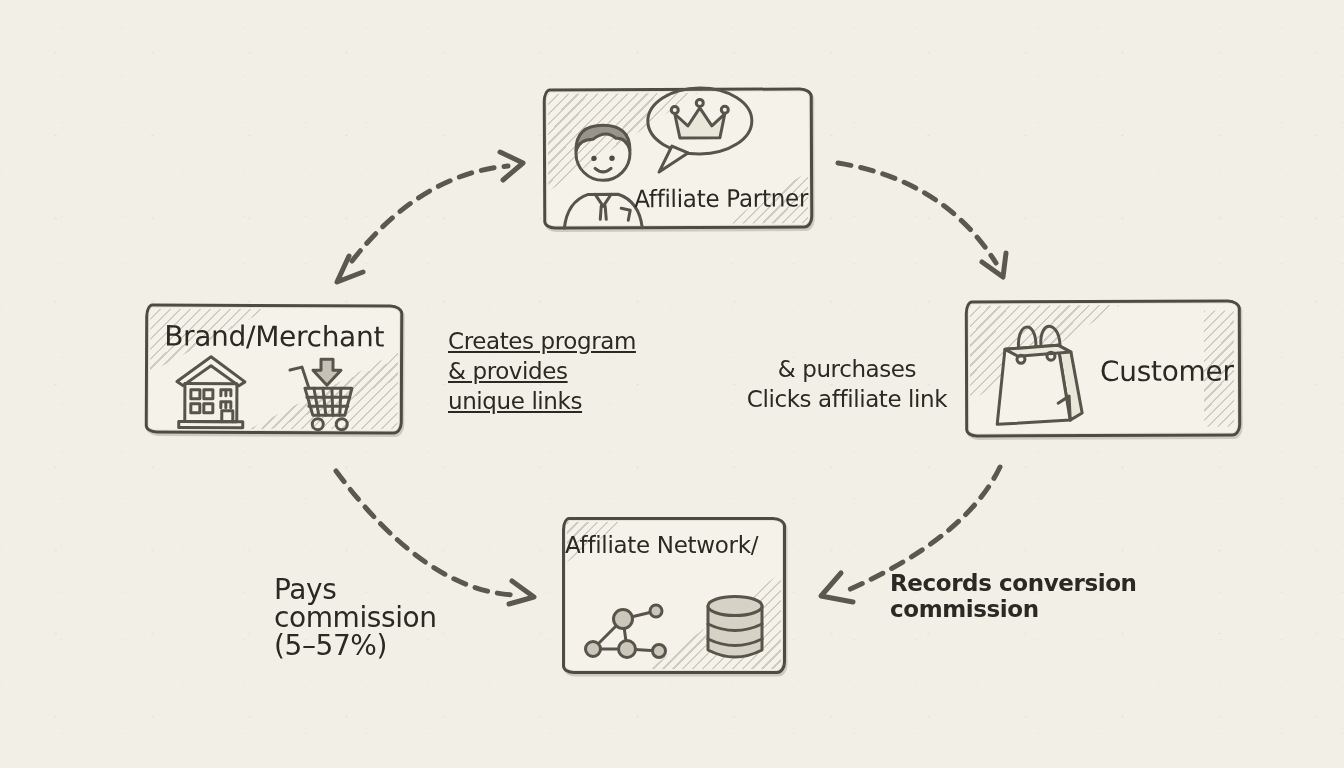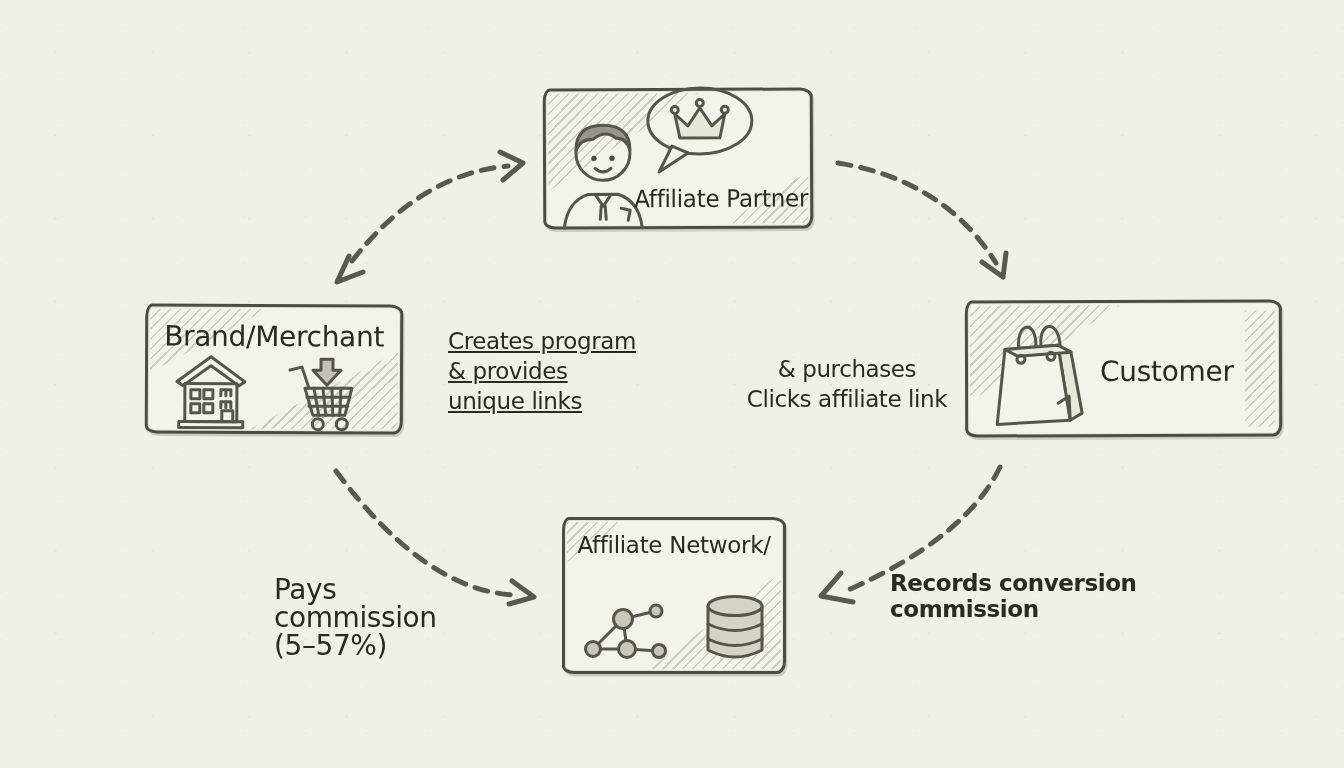--- a/index.html
+++ b/index.html
@@ -117,21 +117,21 @@
       <path class="stf" d="M33 2 L45 2 L45 13 L53 13 L39 28 L25 13 L33 13 Z" fill="#c5c2b5" stroke-width="2.6"></path>
       <path class="st" d="M2 13 L14 10 L21 31"></path>
       <path class="st" d="M17 31 H64 L57 58 H25 Z"></path>
       <path class="st" d="M26 31 L31 58 M35 31 L38 58 M44 31 L45 58 M53 31 L52 58" stroke-width="2.2"></path>
       <path class="st" d="M19 40 H62 M21 49 H60" stroke-width="2.2"></path>
       <circle class="st" cx="30" cy="67" r="5.5"></circle>
       <circle class="st" cx="54" cy="67" r="5.5"></circle>
     </svg>
   </div>
 
-  <div class="node" style="left:965px;top:300px;width:317px;height:137px;transform:rotate(-0.2deg);">
+  <div class="node" style="left:965px;top:300px;width:276px;height:137px;transform:rotate(-0.2deg);">
     <div class="hatch" style="left:2px;top:2px;width:150px;height:96px;clip-path:polygon(0 0,100% 0,0 100%);"></div>
     <div class="hatch" style="right:4px;top:8px;width:30px;height:116px;"></div>
 
     <svg class="icon" style="left:20px;top:10px;" width="104" height="118" viewBox="0 0 104 118">
       <path class="st" d="M31 38 C27 8 49 5 48 34" stroke-width="4"></path>
       <path class="st" d="M53 33 C51 4 74 8 72 37" stroke-width="4"></path>
       <path class="stf" d="M70 32 L83 39 L94 100 L82 107 Z" fill="#e9e6da"></path>
       <path class="stf" d="M17 36 L70 32 L82 107 L9 111 Z" fill="#f5f3e9"></path>
       <path class="stf" d="M17 36 L70 32 L83 39 L30 43 Z" fill="#eceadd"></path>
       <path class="st" d="M70 90 L81 83 L82 106" stroke-width="2.4"></path>
@@ -139,21 +139,21 @@
       <circle class="st" cx="63" cy="43" r="4"></circle>
     </svg>
 
     <span class="node-title" style="left:132px;top:52px;font-size:28px;">Customer</span>
   </div>
 
   <div class="node" style="left:562px;top:517px;width:224px;height:157px;">
     <div class="hatch" style="left:2px;top:2px;width:58px;height:40px;clip-path:polygon(0 0,100% 0,0 100%);"></div>
     <div class="hatch" style="right:2px;bottom:2px;width:132px;height:96px;clip-path:polygon(100% 0,100% 100%,0 100%);"></div>
 
-    <span class="node-title" style="left:0;right:0;top:12px;text-align:center;font-size:23px;">Affiliate Network/</span>
+    <span class="node-title" style="left:0;right:0;top:12px;font-size:23px;">Affiliate Network/</span>
 
     <svg class="icon" style="left:16px;top:82px;" width="92" height="64" viewBox="0 0 92 64">
       <path class="st" d="M42 17 L75 9 M42 17 L12 47 M42 17 L46 47 M12 47 L46 47 M46 47 L78 49"></path>
       <circle class="stf" cx="42" cy="17" r="9.5" fill="#cbc8bb"></circle>
       <circle class="stf" cx="75" cy="9" r="6" fill="#cbc8bb"></circle>
       <circle class="stf" cx="12" cy="47" r="7.5" fill="#cbc8bb"></circle>
       <circle class="stf" cx="46" cy="47" r="8.5" fill="#cbc8bb"></circle>
       <circle class="stf" cx="78" cy="49" r="6.5" fill="#cbc8bb"></circle>
     </svg>
 

